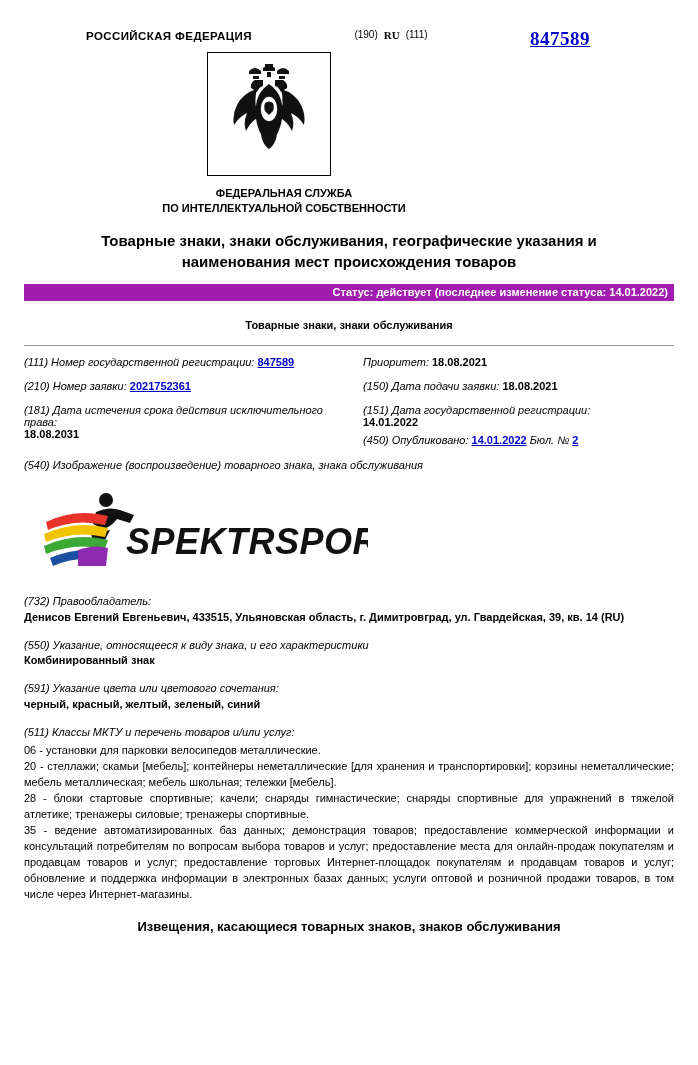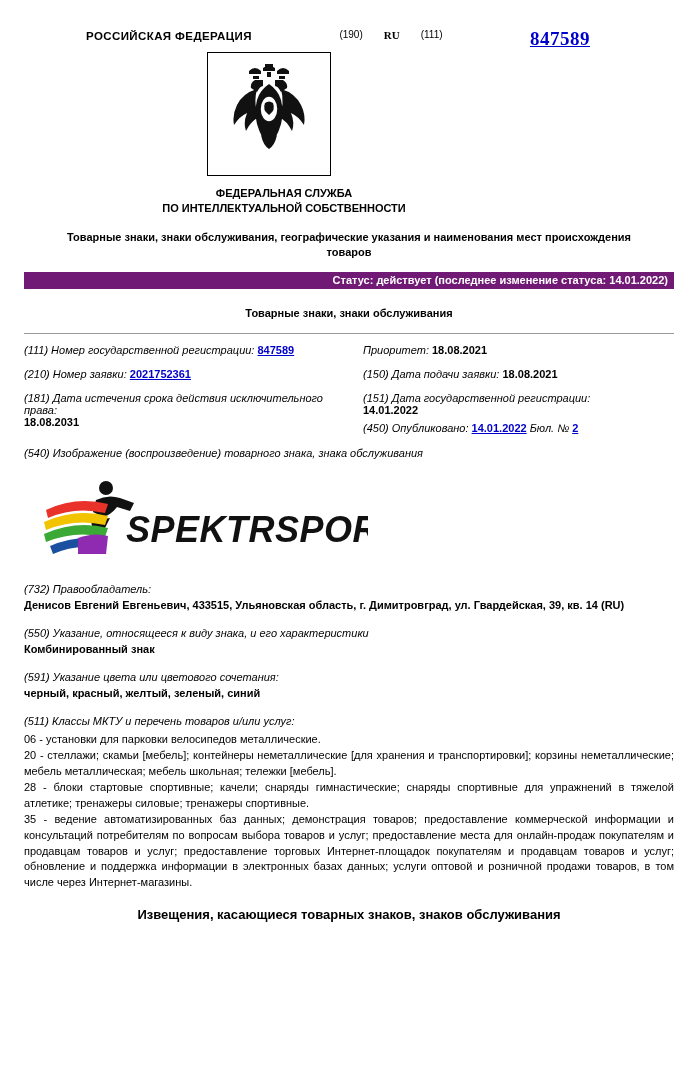--- a/index.html
+++ b/index.html
@@ -36,21 +36,21 @@
     padding-left: 60px;
     font-size: 11.5px;
     font-weight: bold;
     letter-spacing: 0.4px;
     padding-top: 2px;
   }
   .hdr-mid {
     flex: 0 0 auto;
     display: flex;
     align-items: flex-start;
-    gap: 21px;
+    gap: 6px;
     padding-top: 1px;
   }
   .code-small {
     font-size: 10px;
     color: #000;
   }
   .ru-text {
     font-family: "Liberation Serif", serif;
     font-weight: bold;
     font-size: 11px;
@@ -90,28 +90,28 @@
   .agency {
     text-align: center;
     font-size: 11px;
     font-weight: bold;
     line-height: 1.35;
     margin-top: 10px;
     margin-left: -130px;
   }
   .doc-kind {
     text-align: center;
-    font-size: 11px;
+    font-size: 15px;
     font-weight: bold;
     margin: 14px 30px 0 30px;
     line-height: 1.4;
   }
   .status-bar {
     margin-top: 12px;
-    background: #701a75;
+    background: #a21caf;
     color: #ffffff;
     font-size: 11px;
     font-weight: bold;
     text-align: right;
     padding: 2px 6px 3px 6px;
   }
   .section-title {
     text-align: center;
     font-weight: bold;
     font-size: 11px;

